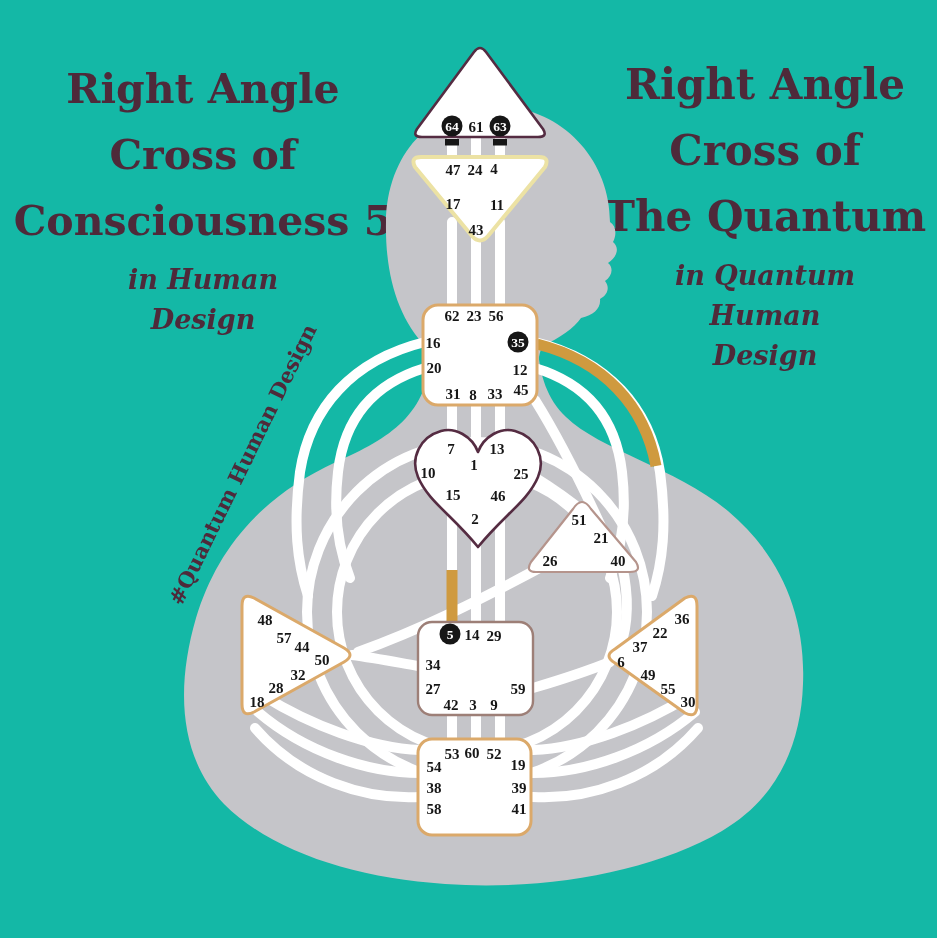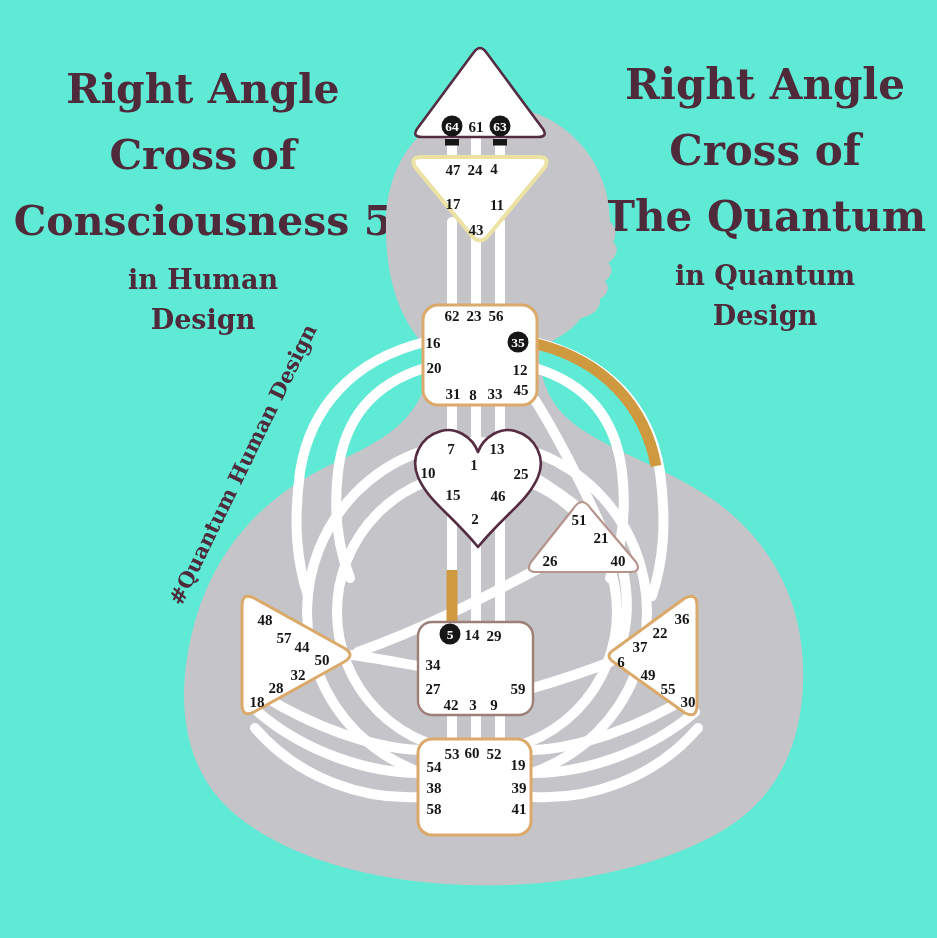--- a/index.html
+++ b/index.html
@@ -1,25 +1,25 @@
 <!DOCTYPE html>
 <html style="--maroon: #4e2a3a; --maroon-border: #552c42; --body-gray: #c5c5c9; --gold: #cf9a3f; --ajna-yellow: #ece2a4; --tan: #dba96a; --sacral-border: #9d7f77; --will-border: #b5948c; --ink: #161616;"><head>
 <meta charset="utf-8">
 <style>
   html,body{margin:0;padding:0;background:#fff;}
   #stage{
-    position:relative;width:937px;height:938px;background:#5eead4;overflow:hidden;
+    position:relative;width:937px;height:938px;background:#14b8a6;overflow:hidden;
     font-family:"DejaVu Serif","Liberation Serif",serif;
   }
   .title-block{position:absolute;text-align:center;color:var(--maroon);font-weight:bold;}
   #title-left{left:13px;top:56px;width:380px;}
   #title-right{left:593px;top:52px;width:344px;}
   .title-line{display:block;font-size:41px;line-height:66px;white-space:nowrap;}
   #title-right .title-line{font-size:42px;}
-  .subtitle-line{display:block;font-size:27px;line-height:40px;margin-top:0;}
+  .subtitle-line{display:block;font-size:27px;line-height:40px;margin-top:0;font-style:italic;}
   .subtitle-wrap{margin-top:6px;}
   #hashtag{
     position:absolute;left:186px;top:584px;color:var(--maroon);font-weight:bold;
     font-size:21px;white-space:nowrap;transform:rotate(-64deg);transform-origin:0% 100%;
   }
   #bottom-label{
     position:absolute;left:0;top:856px;width:100%;text-align:center;
     color:var(--maroon);font-weight:bold;font-size:48px;letter-spacing:1px;
   }
   
@@ -53,20 +53,21 @@
       <span class="subtitle-line">Design</span>
     </div>
   </div>
 
   <div id="title-right" class="title-block">
     <span class="title-line">Right Angle</span>
     <span class="title-line">Cross of</span>
     <span class="title-line">The Quantum</span>
     <div class="subtitle-wrap">
       <span class="subtitle-line">in Quantum</span>
+      <span class="subtitle-line">Human</span>
       <span class="subtitle-line">Design</span>
     </div>
   </div>
 
   <svg id="bodygraph" width="937" height="938" viewBox="0 0 937 938" style="position:absolute;left:0;top:0;">
 
     <g>
       <path class="silhouette" d="
         M 495,106
         C 430,106 387,155 386,222

